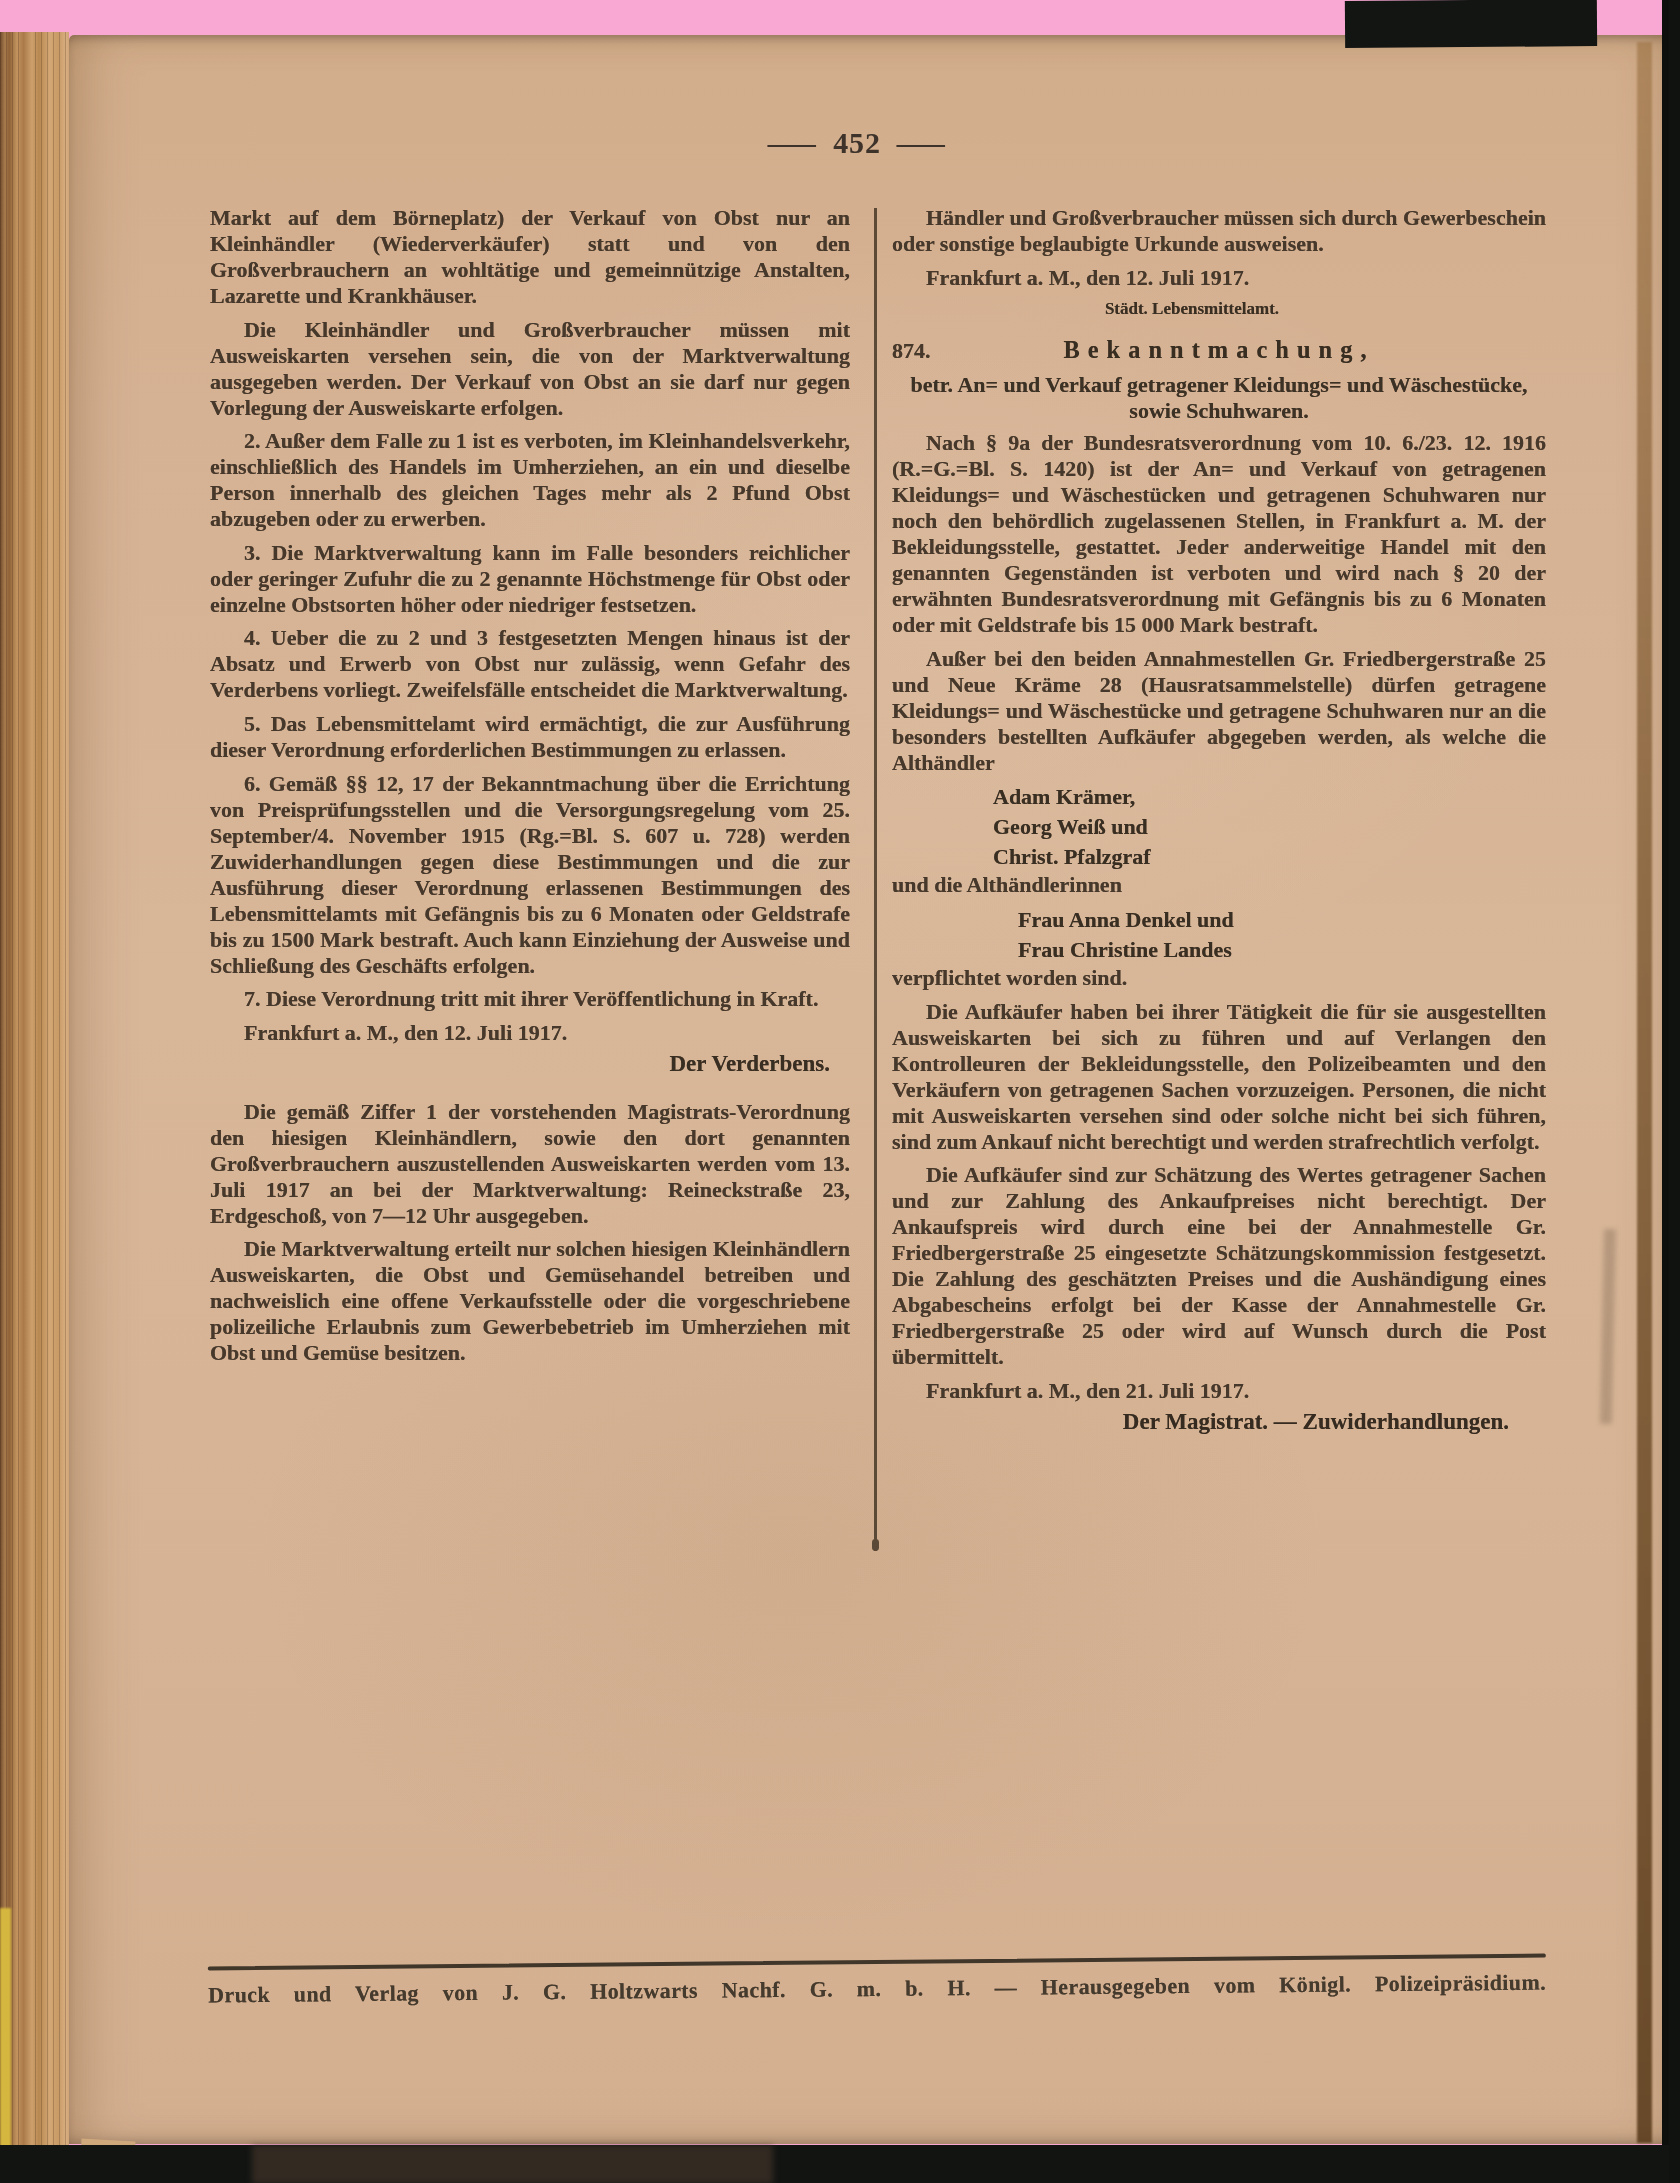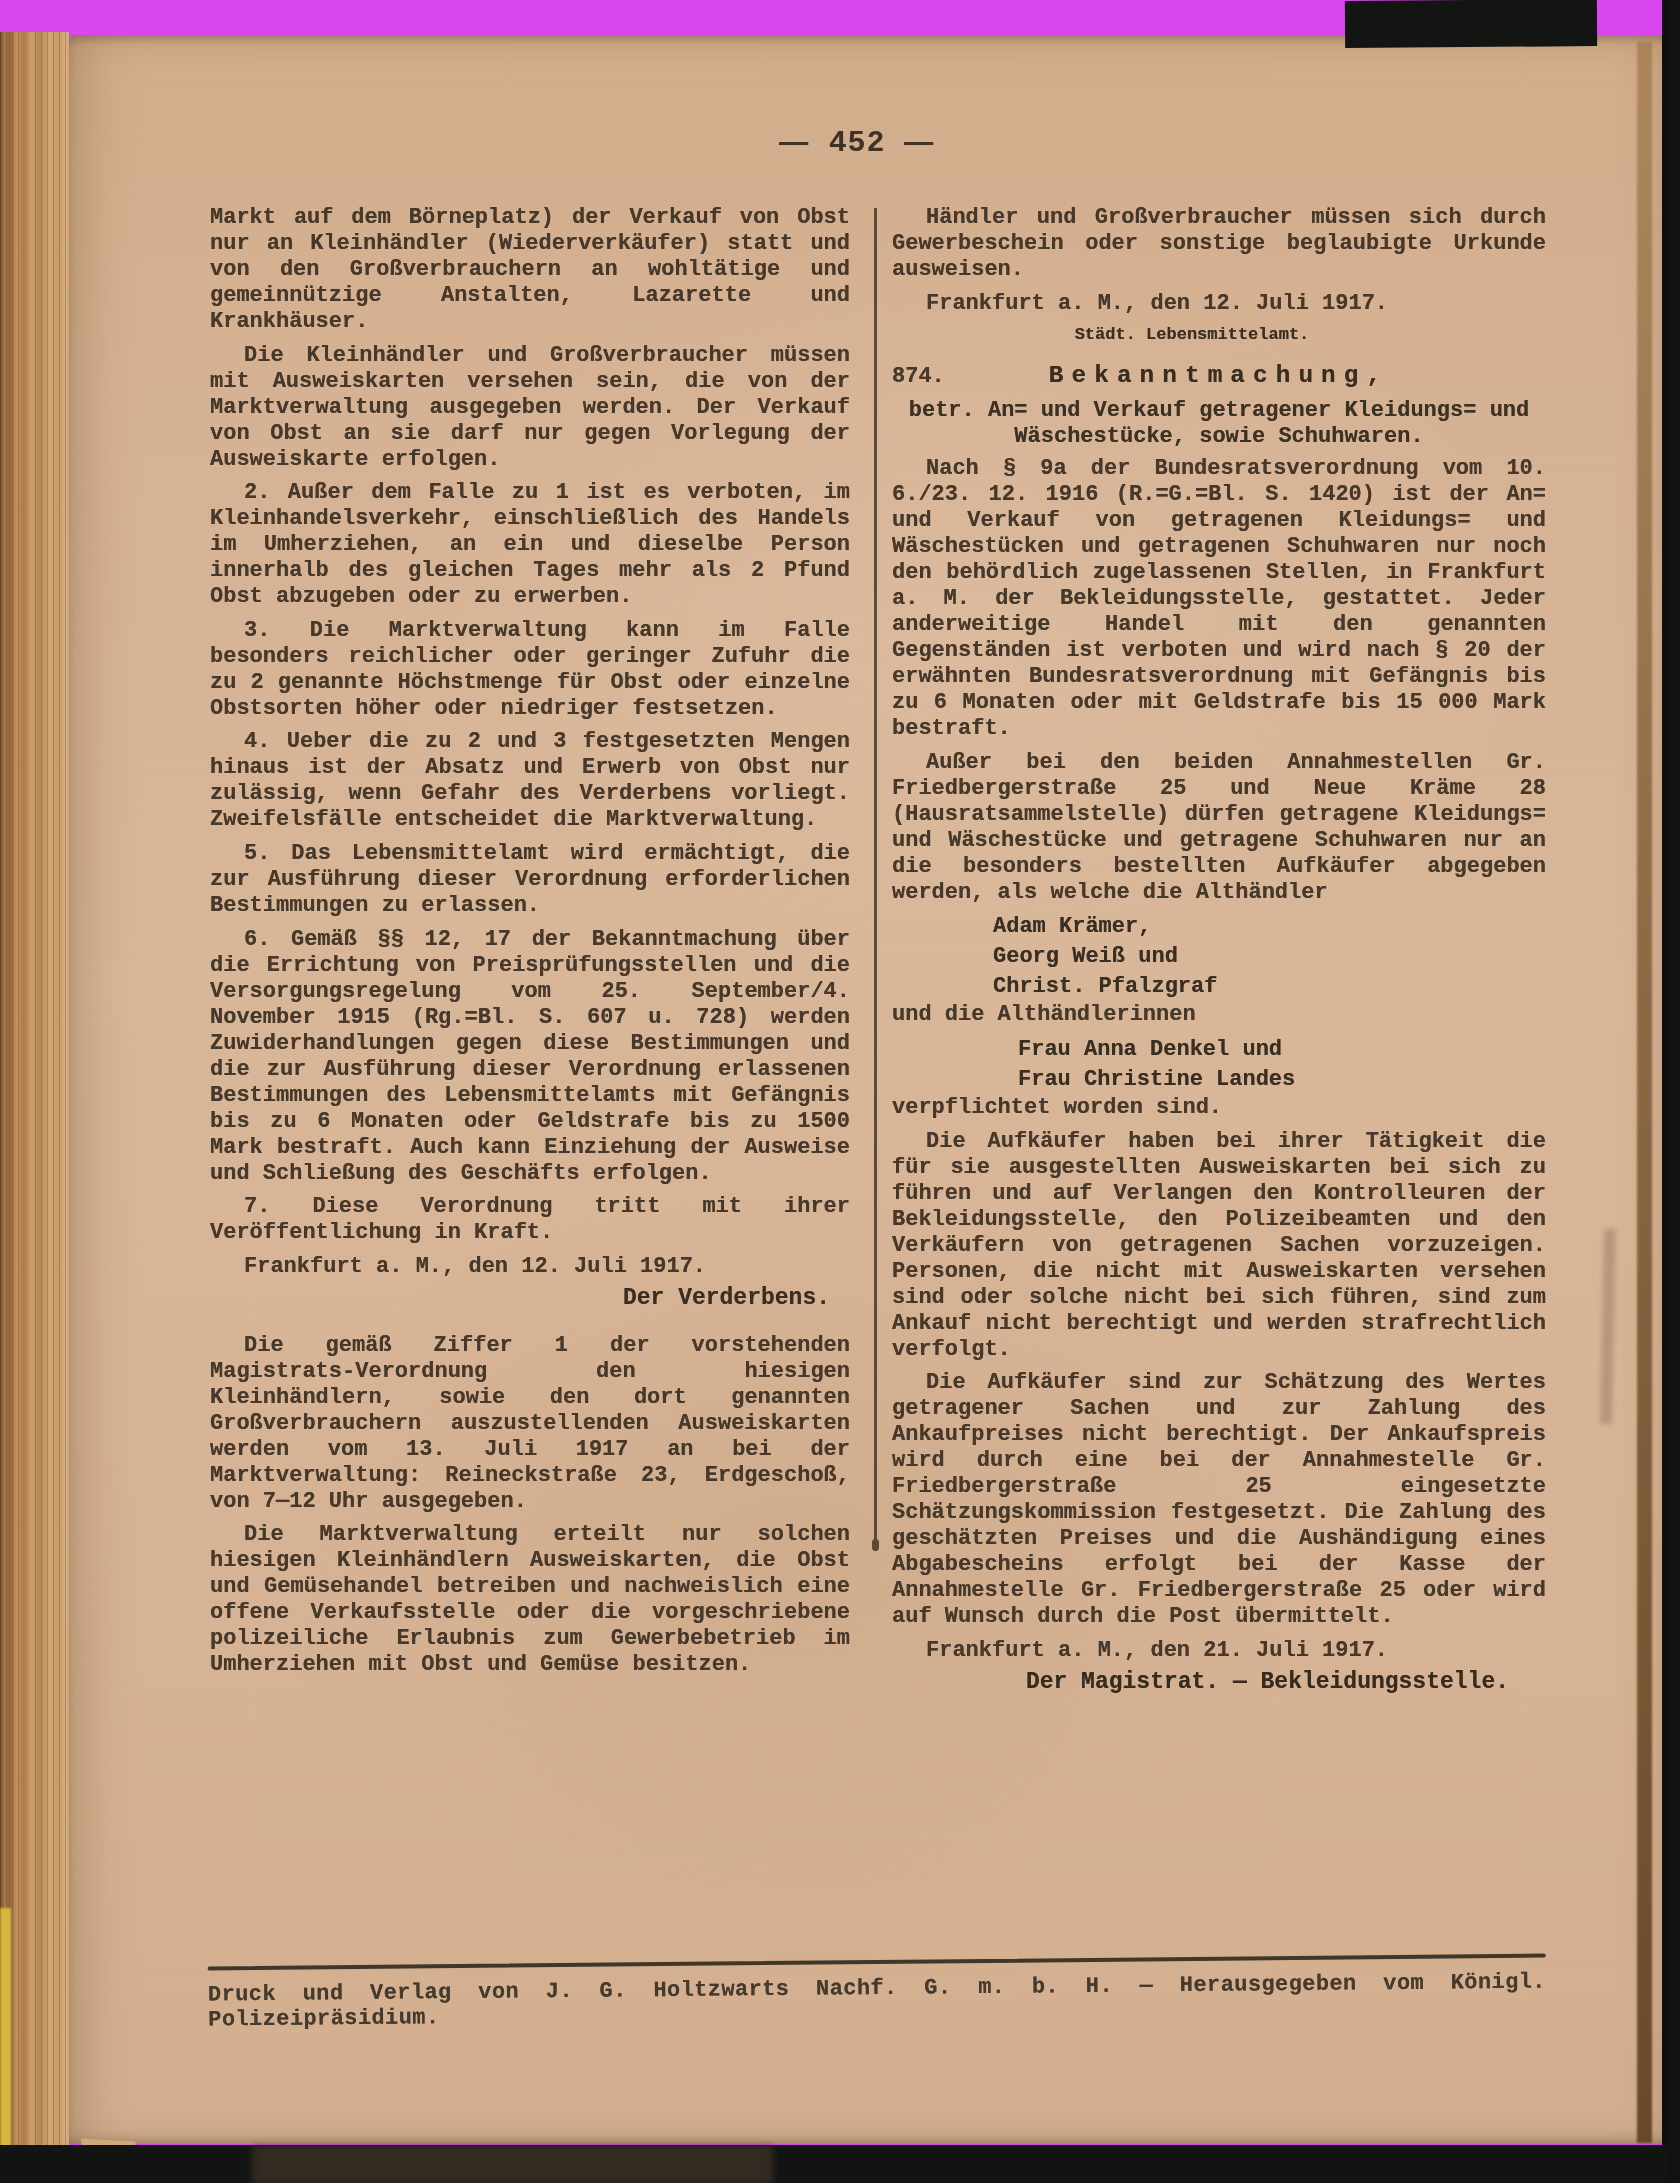--- a/index.html
+++ b/index.html
@@ -1,17 +1,17 @@
 <!DOCTYPE html>
 <html style="font-size:13.4px"><head>
 <meta charset="utf-8">
 <style>
   html,body{margin:0;padding:0;background:#101210;}
-  .canvas{position:relative;width:1669px;height:2183px;background:#d946ef;overflow:hidden;
-          font-family:Liberation Mono, monospace;}
+  .canvas{position:relative;width:1669px;height:2183px;background:#f9a8d4;overflow:hidden;
+          font-family:Liberation Serif, serif;}
   
   .spine{position:absolute;left:0;top:32px;width:69px;height:2114px;
     background:linear-gradient(90deg,
       #6e4b2c 0px,#a97c4e 5px,#8f6238 9.2px,#c3945f 17px,#aa7b49 23.5px,
       #cda06c 32px,#b88851 39px,#d4a874 50px,#c79a66 58px,#d9ae80 66px,#cfa476 69px);}
   .spine:after{content:"";position:absolute;inset:0;
     background:repeating-linear-gradient(90deg,rgba(60,35,15,.25) 0 0.8px,transparent 0.8px 5.9px);}
   .yellow-sliver{position:absolute;left:0;top:1908px;width:11px;height:261px;
     background:#d5b63e;filter:blur(0.8px);}
   
@@ -129,21 +129,21 @@
 
     <p class="names2">Frau Anna Denkel und</p>
     <p class="names2">Frau Christine Landes</p>
 
     <p class="plain">verpflichtet worden sind.</p>
 
     <p class="ind">Die Aufkäufer haben bei ihrer Tätigkeit die für sie ausgestellten Ausweiskarten bei sich zu führen und auf Verlangen den Kontrolleuren der Bekleidungsstelle, den Polizeibeamten und den Verkäufern von getragenen Sachen vorzuzeigen. Personen, die nicht mit Ausweiskarten versehen sind oder solche nicht bei sich führen, sind zum Ankauf nicht berechtigt und werden strafrechtlich verfolgt.</p>
     <p class="ind">Die Aufkäufer sind zur Schätzung des Wertes getragener Sachen und zur Zahlung des Ankaufpreises nicht berechtigt. Der Ankaufspreis wird durch eine bei der Annahmestelle Gr. Friedbergerstraße 25 eingesetzte Schätzungskommission festgesetzt. Die Zahlung des geschätzten Preises und die Aushändigung eines Abgabescheins erfolgt bei der Kasse der Annahmestelle Gr. Friedbergerstraße 25 oder wird auf Wunsch durch die Post übermittelt.</p>
 
     <p class="dateline">Frankfurt a. M., den 21. Juli 1917.</p>
-    <p class="sig-final">Der Magistrat. — Bekleidungsstelle.</p>
+    <p class="sig-final">Der Magistrat. — Zuwiderhandlungen.</p>
   </div>
 
   <div class="footer">
     <div class="footer-rule"></div>
     <div class="footer-text">Druck und Verlag von J. G. Holtzwarts Nachf. G. m. b. H. — Herausgegeben vom Königl. Polizeipräsidium.</div>
   </div>
 
   <div class="page-tab"></div>
   <div class="bottom-band">
     <div class="smear"></div>

